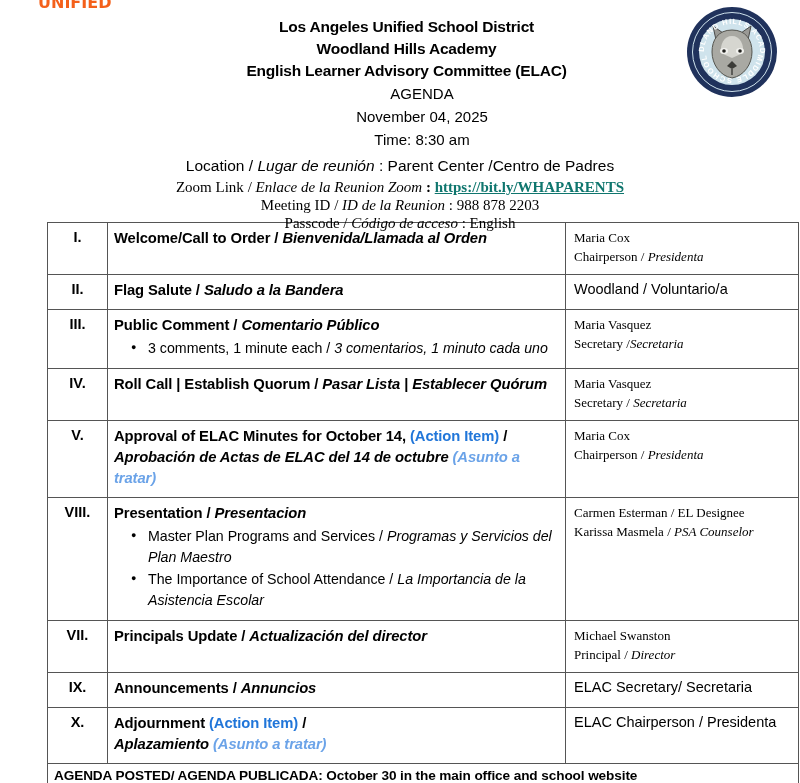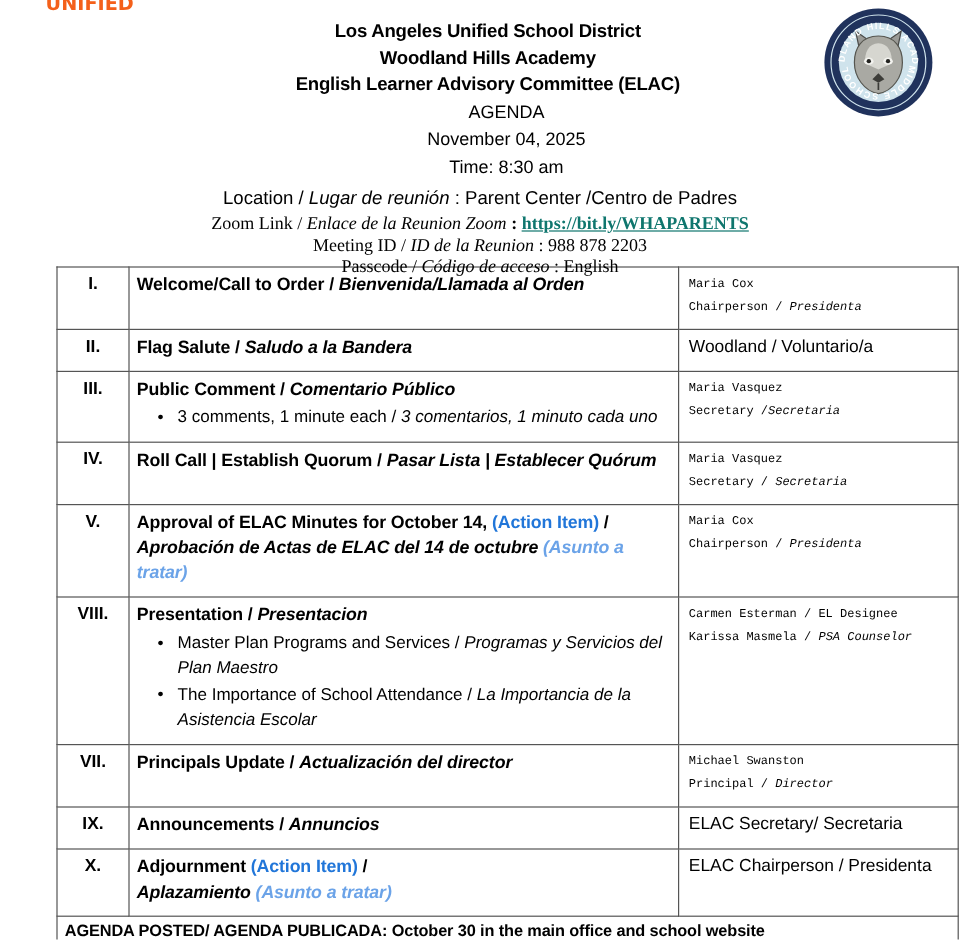--- a/index.html
+++ b/index.html
@@ -108,22 +108,22 @@
   }
   .col-num {
     width: 47px;
     text-align: center;
     font-weight: bold;
     font-size: 14.5px;
     padding-top: 6px !important;
   }
   .col-who {
     width: 218px;
-    font-family: Liberation Mono, monospace;
-    font-size: 10px;
+    font-family: Liberation Serif, serif;
+    font-size: 13px;
     line-height: 19px;
     padding-left: 8px !important;
   }
   .col-who.sans {
     font-family: "Liberation Sans", sans-serif;
     font-size: 14.5px;
   }
   .item-title {
     font-weight: bold;
     font-size: 14.8px;

